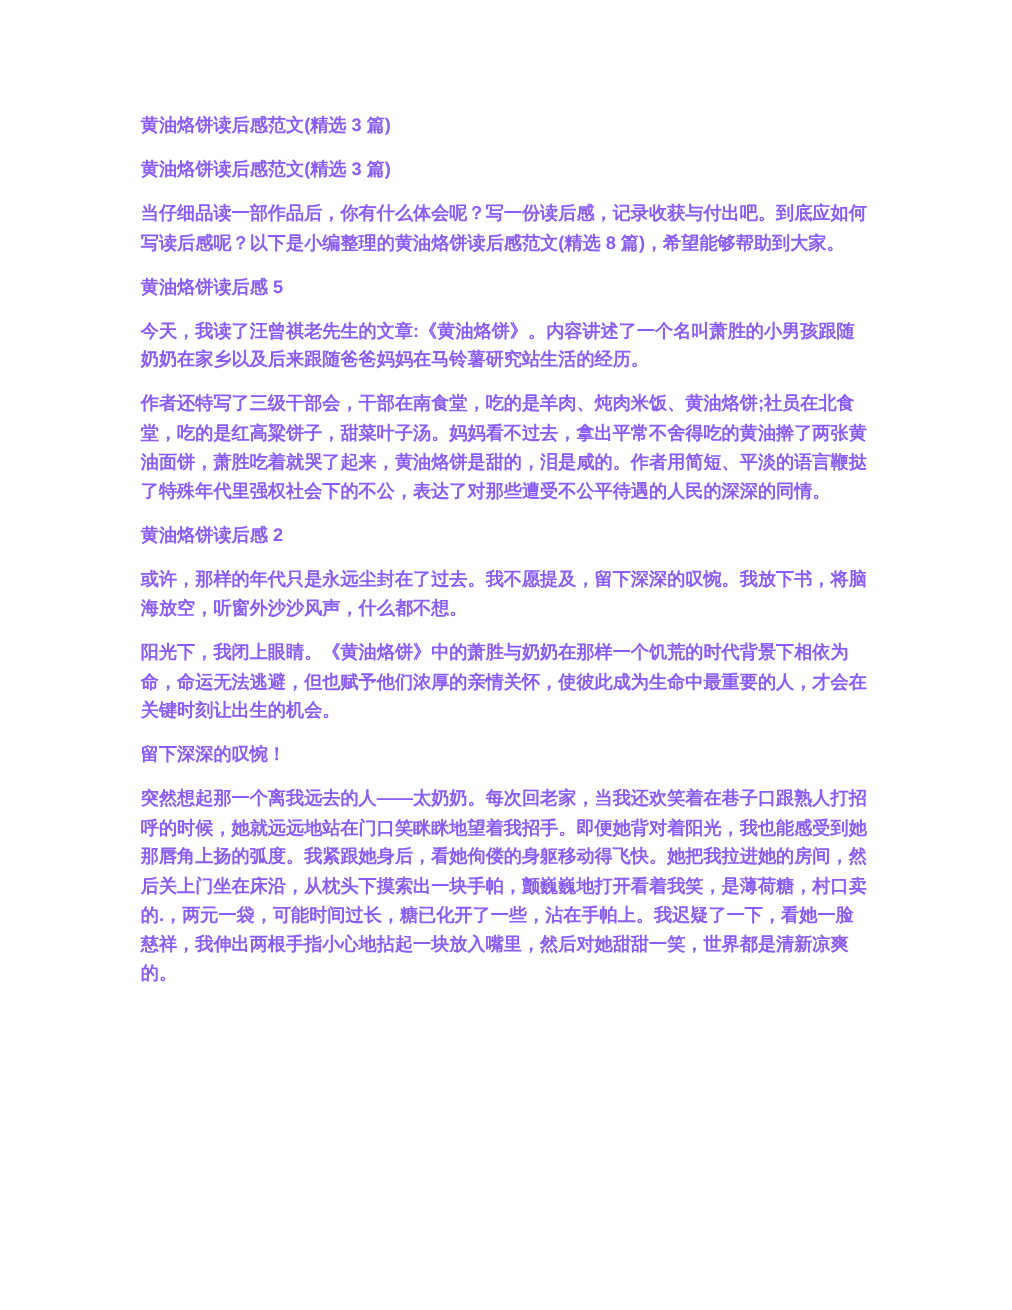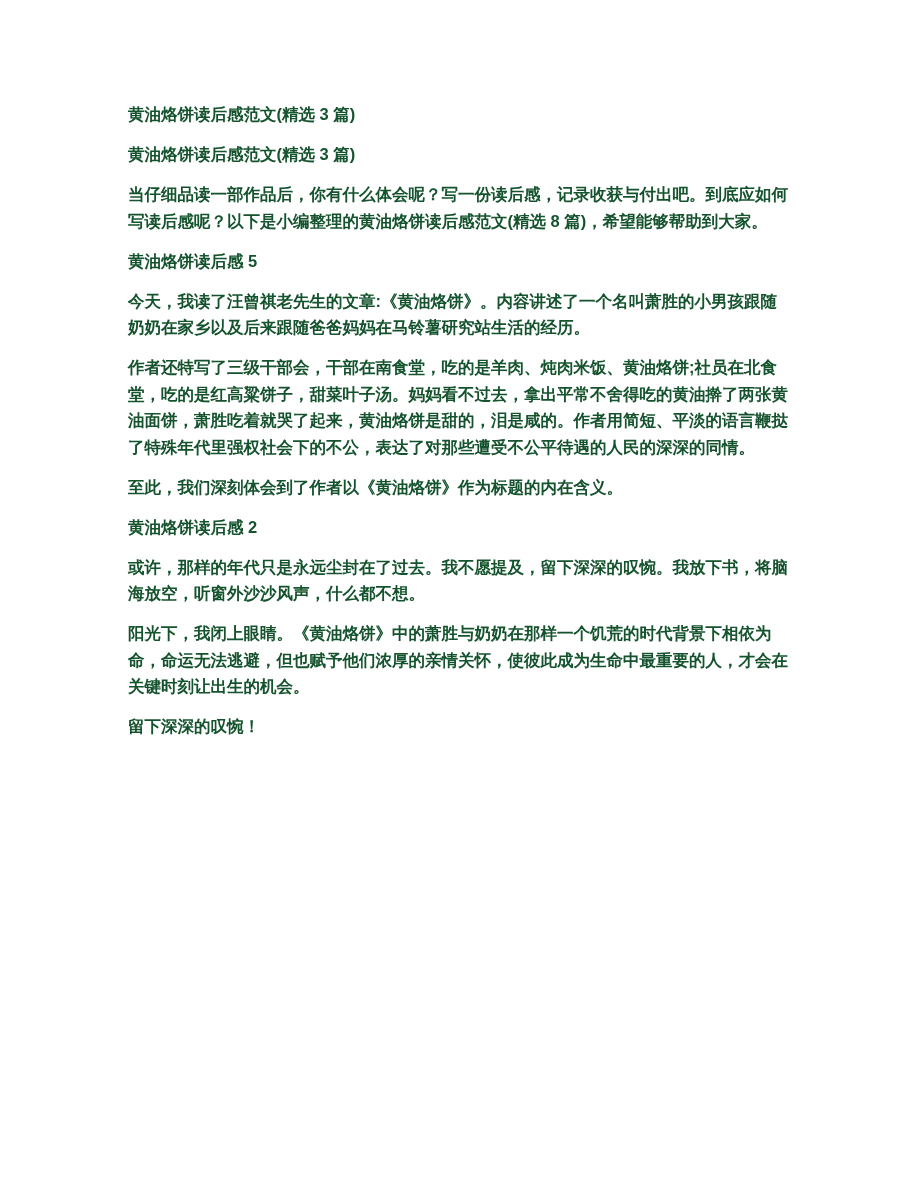--- a/index.html
+++ b/index.html
@@ -19,21 +19,21 @@
     top: 0;
     width: 920px;
     height: 1191px;
     background: #ffffff;
   }
   .doc-content {
     position: absolute;
     left: 128px;
     top: 101px;
     width: 664px;
-    color: #14532d;
+    color: #8b5cf6;
     font-weight: bold;
     font-size: 16.5px;
     line-height: 26.5px;
     text-align: left;
     letter-spacing: 0;
   }
   .block {
     margin: 0 0 13.5px 0;
     word-break: break-all;
     overflow-wrap: break-word;
@@ -46,19 +46,19 @@
 <body>
 
 <div class="doc-page">
   <div class="doc-content">
     <div class="block title-block">黄油烙饼读后感范文(精选 3 篇)</div>
     <div class="block title-block">黄油烙饼读后感范文(精选 3 篇)</div>
     <div class="block para-block">当仔细品读一部作品后，你有什么体会呢？写一份读后感，记录收获与付出吧。到底应如何写读后感呢？以下是小编整理的黄油烙饼读后感范文(精选 8 篇)，希望能够帮助到大家。</div>
     <div class="block heading-block">黄油烙饼读后感 5</div>
     <div class="block para-block">今天，我读了汪曾祺老先生的文章:《黄油烙饼》。内容讲述了一个名叫萧胜的小男孩跟随奶奶在家乡以及后来跟随爸爸妈妈在马铃薯研究站生活的经历。</div>
     <div class="block para-block">作者还特写了三级干部会，干部在南食堂，吃的是羊肉、炖肉米饭、黄油烙饼;社员在北食堂，吃的是红高粱饼子，甜菜叶子汤。妈妈看不过去，拿出平常不舍得吃的黄油擀了两张黄油面饼，萧胜吃着就哭了起来，黄油烙饼是甜的，泪是咸的。作者用简短、平淡的语言鞭挞了特殊年代里强权社会下的不公，表达了对那些遭受不公平待遇的人民的深深的同情。</div>
-    <div class="block para-block">至此，我们深刻体会到了作者以《黄油烙饼》作为标题的内在含义。</div>
     <div class="block heading-block">黄油烙饼读后感 2</div>
     <div class="block para-block">或许，那样的年代只是永远尘封在了过去。我不愿提及，留下深深的叹惋。我放下书，将脑海放空，听窗外沙沙风声，什么都不想。</div>
     <div class="block para-block">阳光下，我闭上眼睛。《黄油烙饼》中的萧胜与奶奶在那样一个饥荒的时代背景下相依为命，命运无法逃避，但也赋予他们浓厚的亲情关怀，使彼此成为生命中最重要的人，才会在关键时刻让出生的机会。</div>
     <div class="block para-block">留下深深的叹惋！</div>
+    <div class="block para-block">突然想起那一个离我远去的人——太奶奶。每次回老家，当我还欢笑着在巷子口跟熟人打招呼的时候，她就远远地站在门口笑眯眯地望着我招手。即便她背对着阳光，我也能感受到她那唇角上扬的弧度。我紧跟她身后，看她佝偻的身躯移动得飞快。她把我拉进她的房间，然后关上门坐在床沿，从枕头下摸索出一块手帕，颤巍巍地打开看着我笑，是薄荷糖，村口卖的.，两元一袋，可能时间过长，糖已化开了一些，沾在手帕上。我迟疑了一下，看她一脸慈祥，我伸出两根手指小心地拈起一块放入嘴里，然后对她甜甜一笑，世界都是清新凉爽的。</div>
   </div>
 </div>
 
 </body></html>

